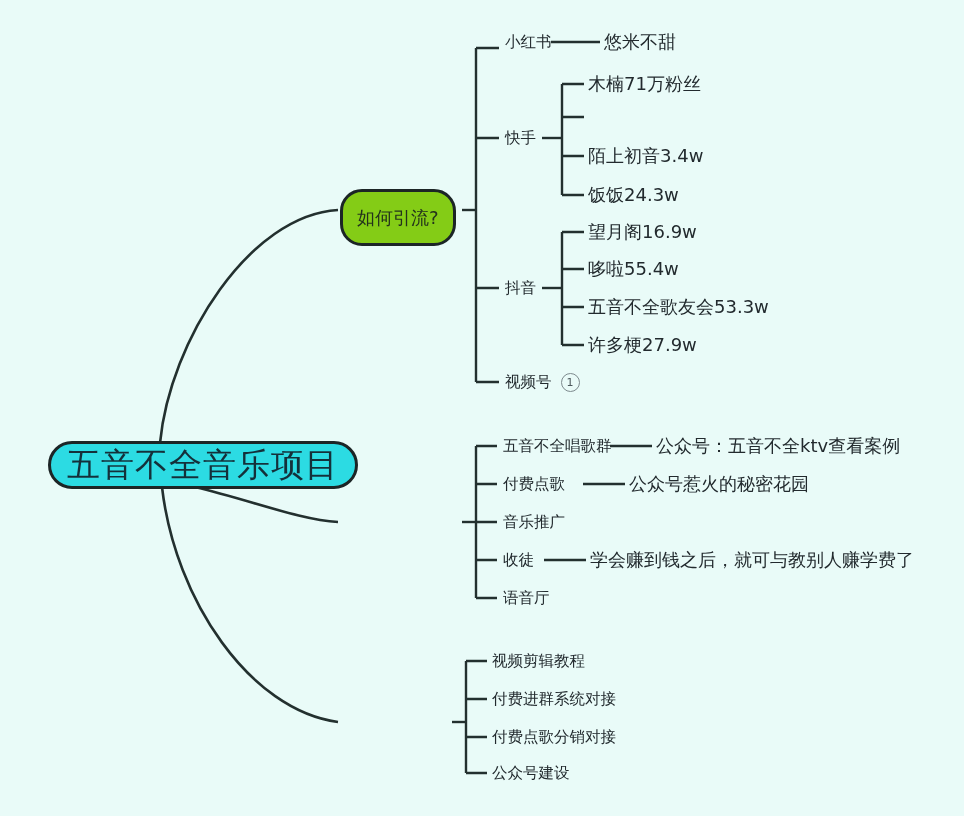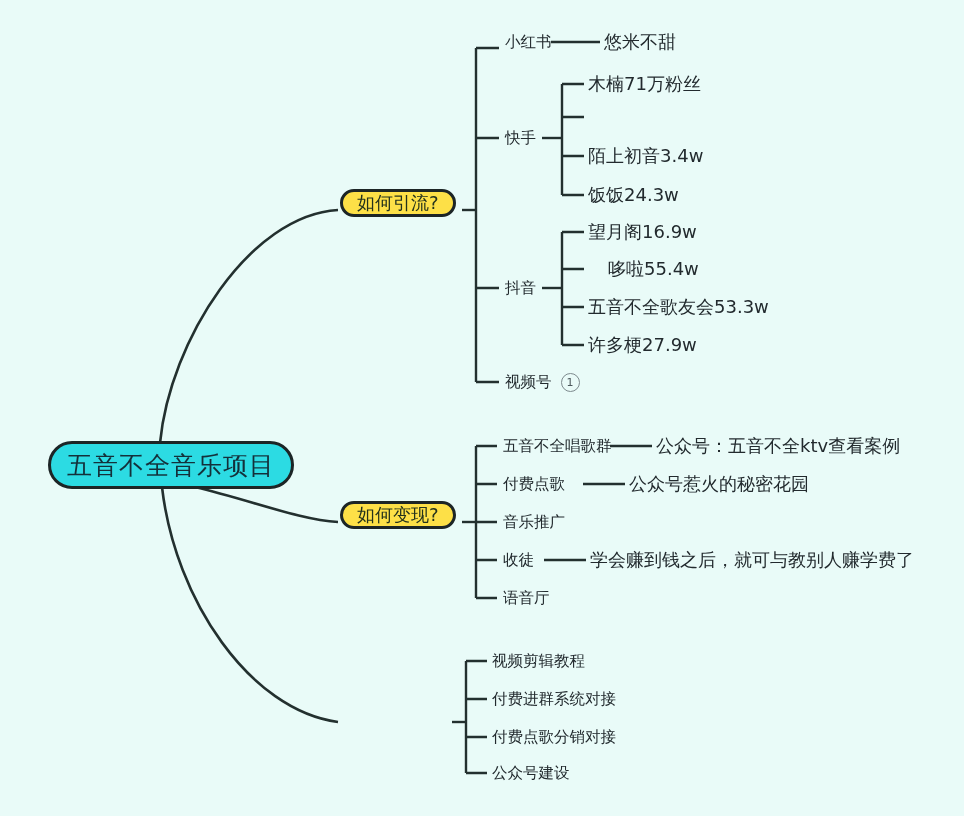--- a/index.html
+++ b/index.html
@@ -35,33 +35,33 @@
     white-space: nowrap;
     display: flex;
     align-items: center;
     justify-content: center;
   }
   .root-node {
     background: #2cdbe3;
     border: 3px solid #1c2526;
     border-radius: 28px;
     color: #14303a;
-    font-size: 25px;
+    font-size: 33px;
     letter-spacing: 1px;
     padding: 0 16px;
     height: 48px;
   }
   .branch-node {
-    background: #fde047;
+    background: #84cc16;
     border: 3px solid #1c2526;
     border-radius: 22px;
     color: #23321c;
     font-size: 18px;
     padding: 0 14px;
-    height: 28px;
+    height: 57px;
   }
   .leaf-node {
     color: #222a2e;
     font-size: 15.5px;
     justify-content: flex-start;
     height: 22px;
   }
   .leaf-sub {
     color: #222a2e;
     font-size: 18px;
@@ -150,38 +150,35 @@
   <div class="node leaf-sub" style="left:588px; top:184px;">
     <span>饭饭24.3w</span>
   </div>
 
   <div class="node leaf-node" style="left:505px; top:277px;">
     <span>抖音</span>
   </div>
   <div class="node leaf-sub" style="left:588px; top:221px;text-align:center;">
     <span>望月阁16.9w</span>
   </div>
-  <div class="node leaf-sub" style="left:588px; top:258px;margin-left:20px;">
+  <div class="node leaf-sub" style="left:588px; top:258px;">
     <span>哆啦55.4w</span>
   </div>
   <div class="node leaf-sub" style="left:588px; top:296px;">
     <span>五音不全歌友会53.3w</span>
   </div>
   <div class="node leaf-sub" style="left:588px; top:334px;">
     <span>许多梗27.9w</span>
   </div>
 
   <div class="node leaf-node leaf-row" style="left:505px; top:371px;">
     <span>视频号</span>
     <span class="badge">1</span>
   </div>
 
-  <div class="node branch-node" style="left:340px; top:501px;">
-    <span>如何变现?</span>
-  </div>
 
   <div class="node leaf-node" style="left:503px; top:435px;">
     <span>五音不全唱歌群</span>
   </div>
   <div class="node leaf-sub" style="left:656px; top:435px;">
     <span>公众号：五音不全ktv查看案例</span>
   </div>
 
   <div class="node leaf-node" style="left:503px; top:473px;">
     <span>付费点歌</span>

